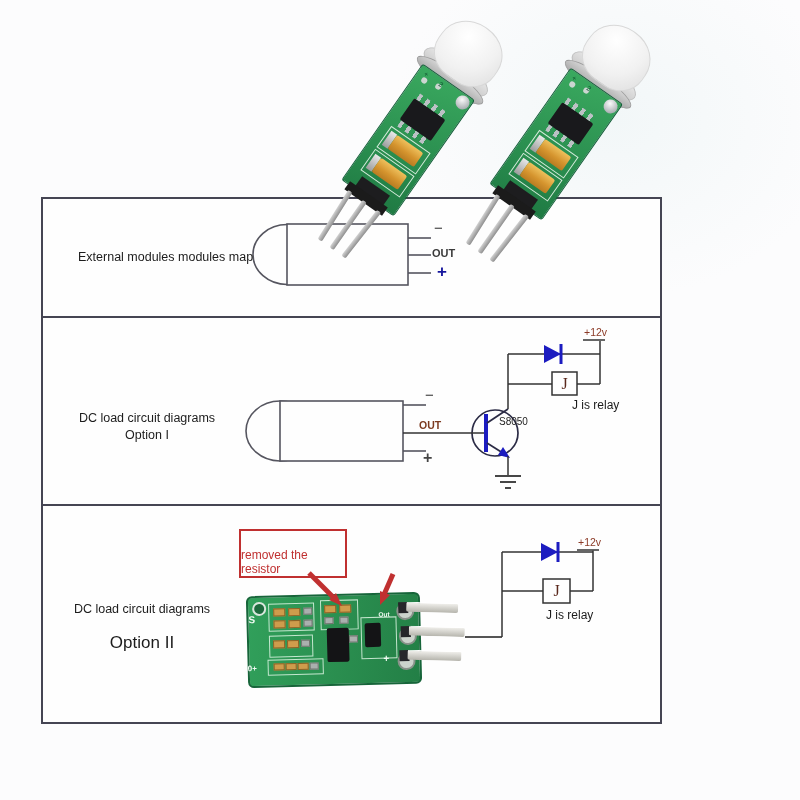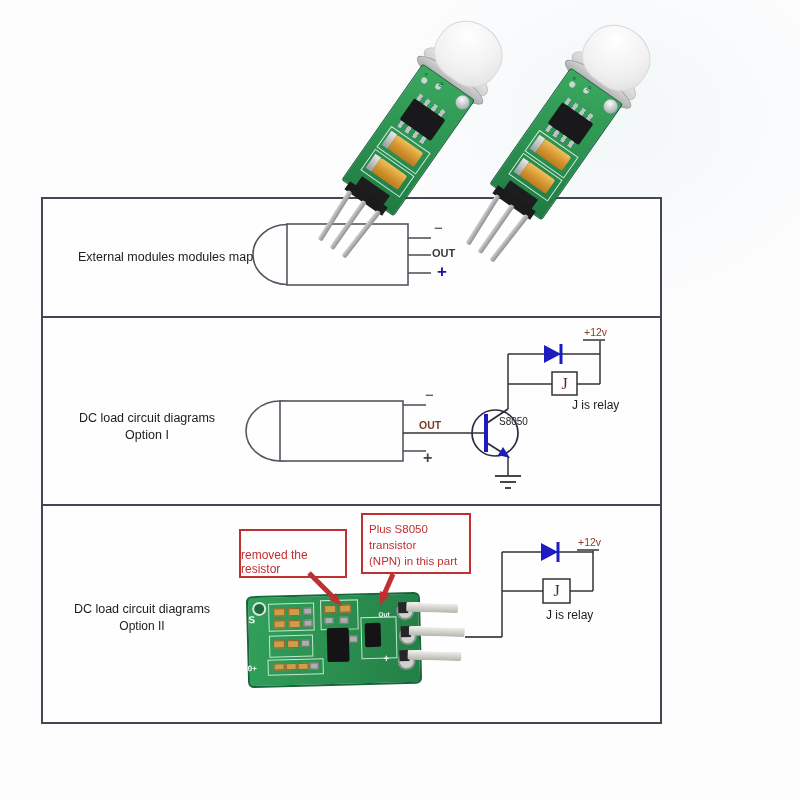--- a/index.html
+++ b/index.html
@@ -256,26 +256,22 @@
   <div class="txt" style="left:425px;top:386px;font-size:15px;color:#333;">−</div>
   <div class="txt" style="left:419px;top:419px;font-size:10.5px;font-weight:bold;color:#7c3a20;">OUT</div>
   <div class="txt" style="left:423px;top:449px;font-size:16px;font-weight:bold;color:#444;">+</div>
   <div class="txt" style="left:487px;top:416px;font-size:10px;margin-left:12px;">S8050</div>
   <div class="jlabel" style="left:552px;top:372px;width:25px;height:23px;">J</div>
   <div class="txt" style="left:572px;top:398px;font-size:12px;">J is relay</div>
   <div class="txt" style="left:584px;top:326px;font-size:10.5px;color:#8b3a26;">+12v</div>
 
   <div class="txt center2" style="left:62px;top:602px;width:160px;">
     <div style="font-size:12.5px;">DC load circuit diagrams</div>
-    <div style="font-size:12px;margin-top:3px;">Option II</div>
+    <div style="font-size:17px;margin-top:17px;">Option II</div>
   </div>
   <div class="redbox rb1">
     <span>removed the resistor</span>
-  </div>
-  <div class="redbox rb2">
-    <div>Plus S8050 transistor</div>
-    <div>(NPN) in this part</div>
   </div>
   <div class="jlabel" style="left:543px;top:579px;width:27px;height:24px;">J</div>
   <div class="txt" style="left:546px;top:608px;font-size:12px;">J is relay</div>
   <div class="txt" style="left:578px;top:536px;font-size:10.5px;color:#8b3a26;">+12v</div>
 
 </div>
 
 </body></html>

